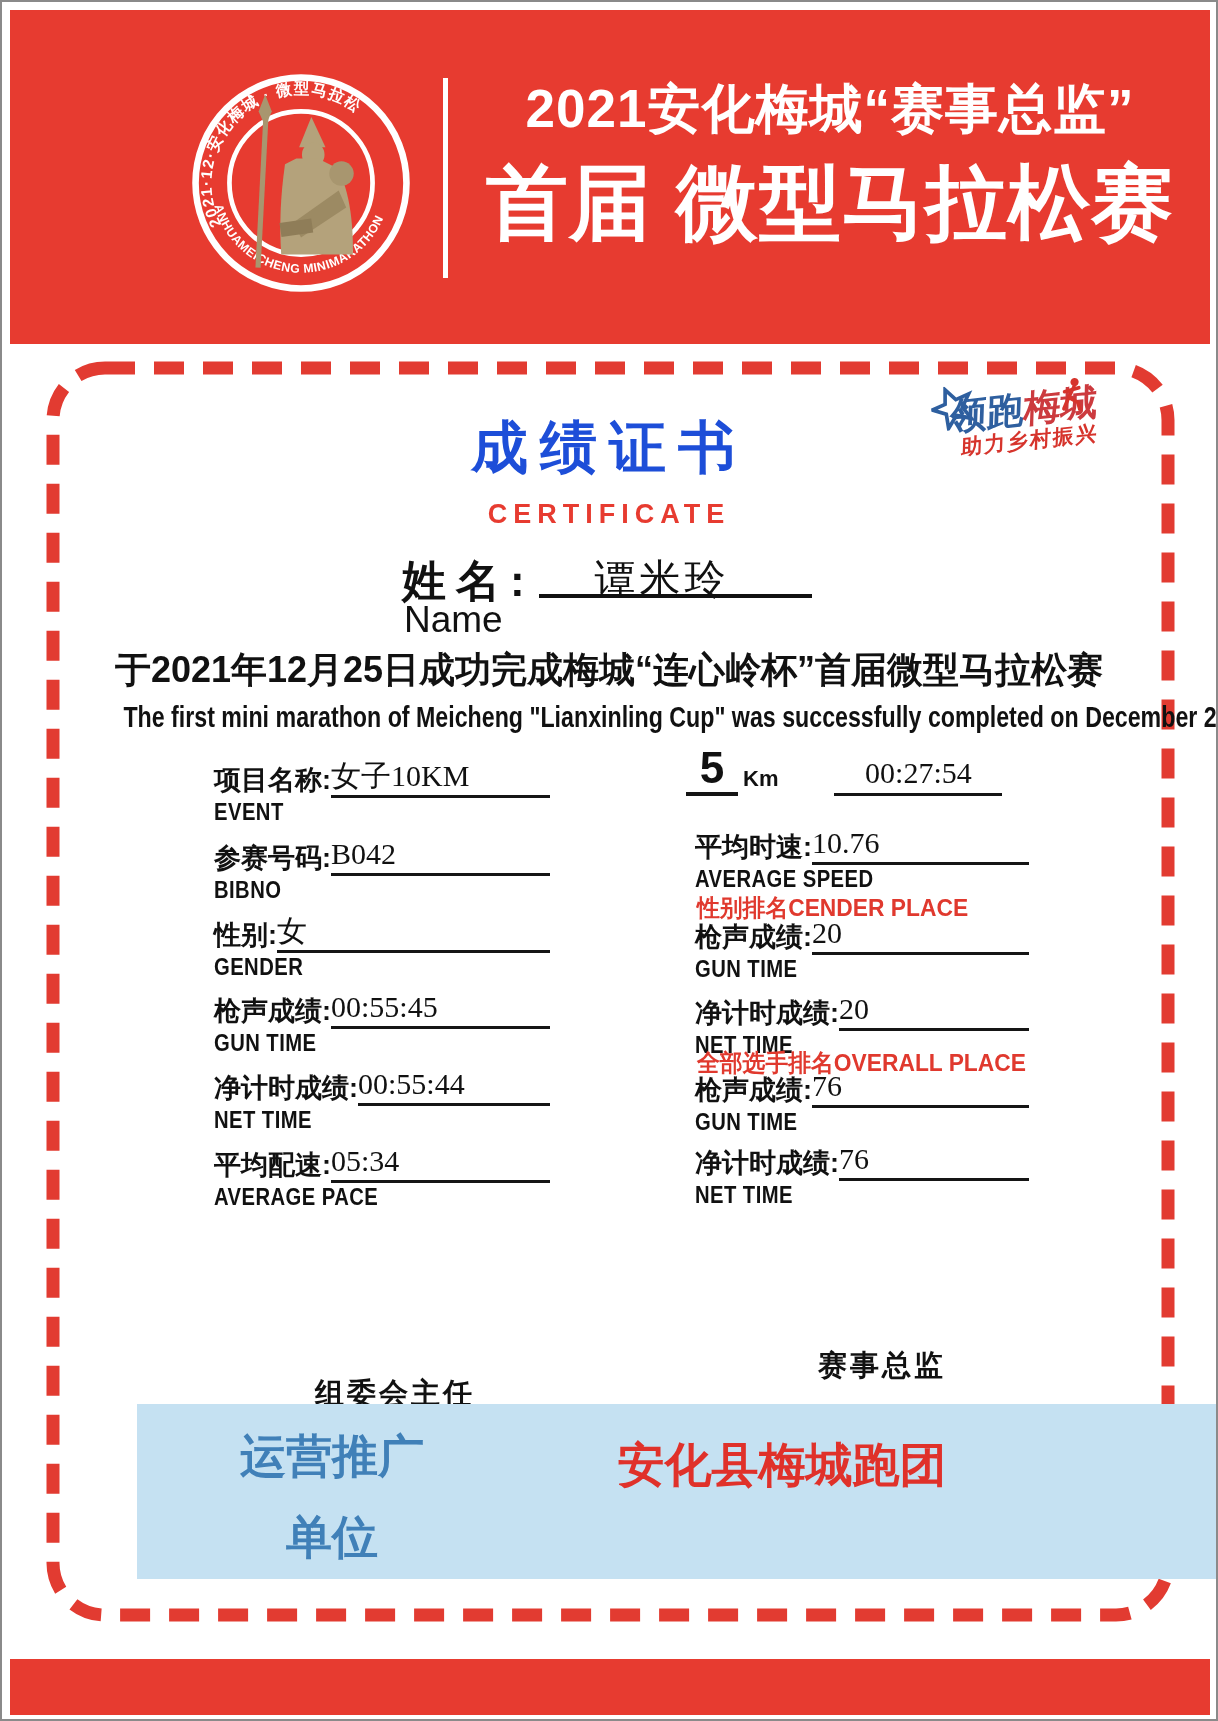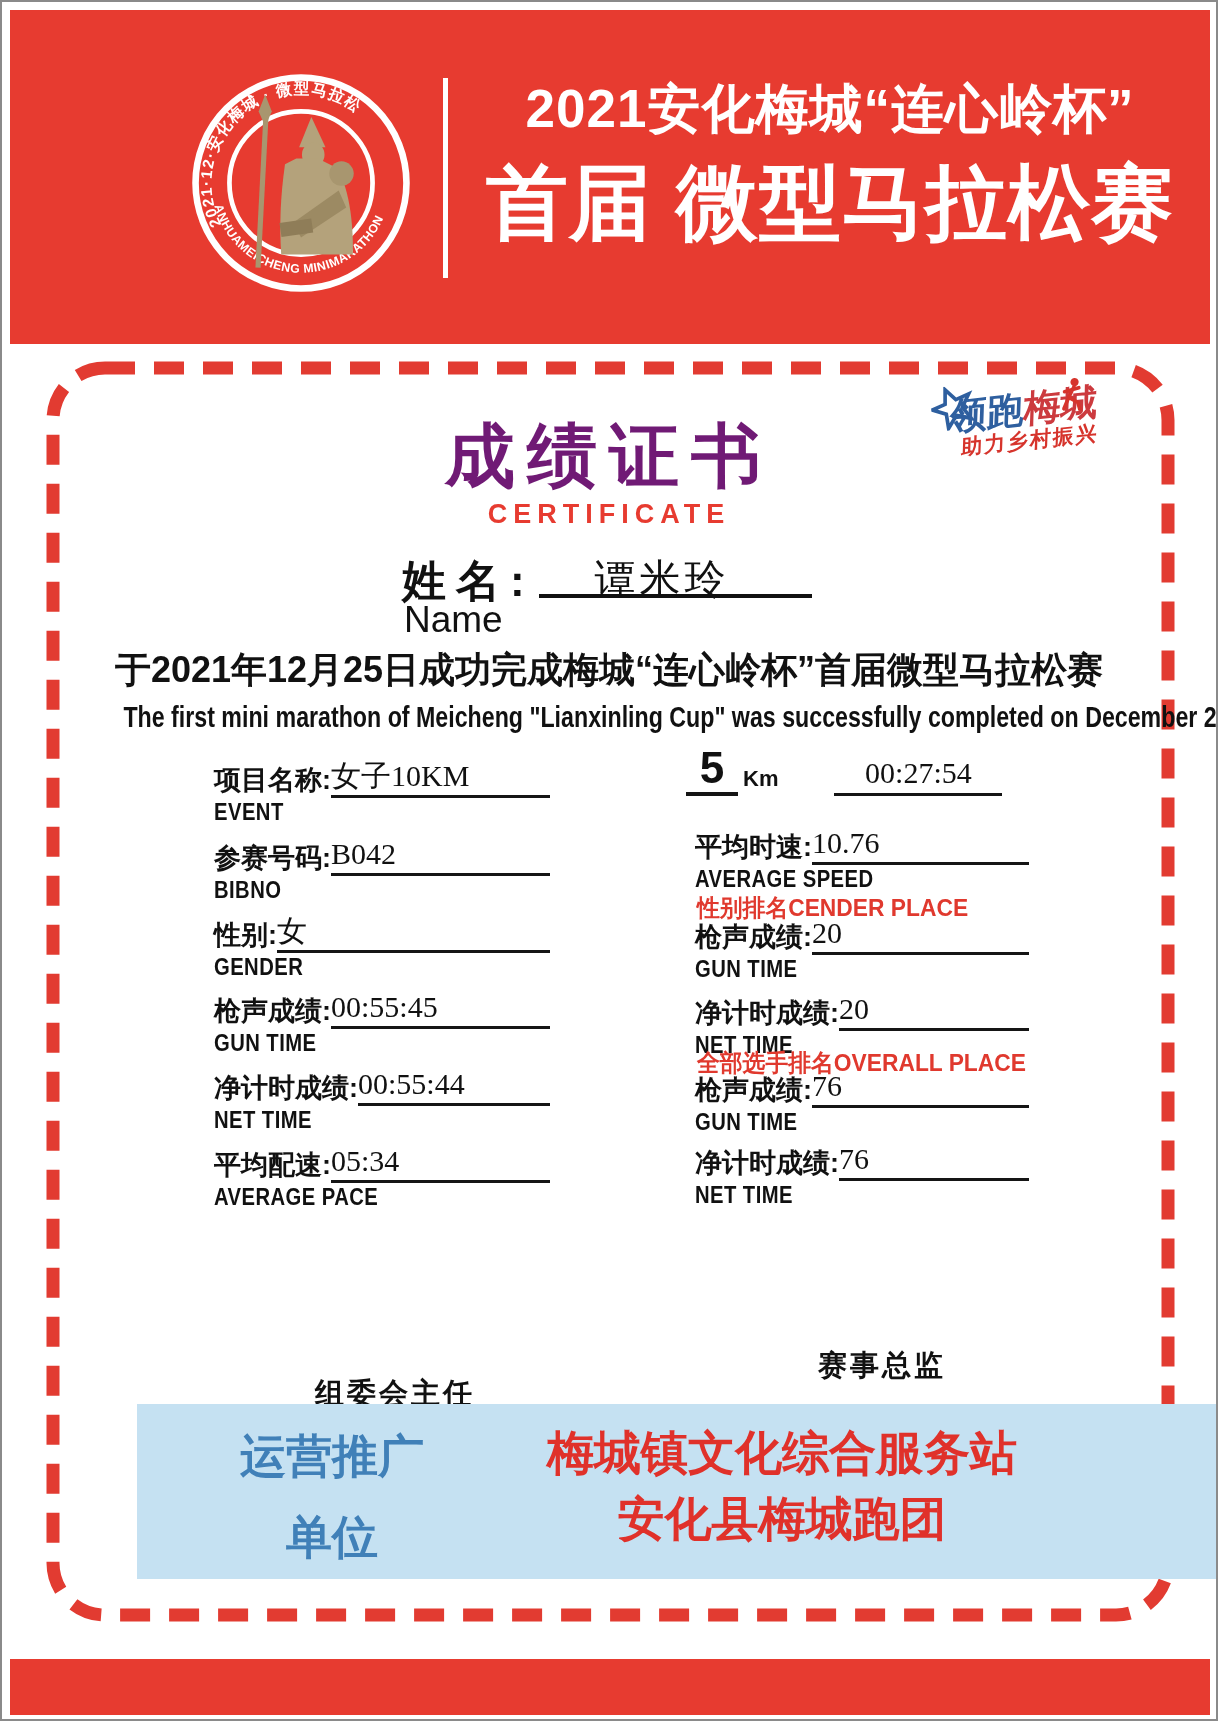--- a/index.html
+++ b/index.html
@@ -12,21 +12,21 @@
   .header{position:absolute;left:8px;top:8px;width:1200px;height:334px;background:#e73b30;}
   .logo{position:absolute;left:178px;top:60px;width:226px;height:226px;}
   .divider{position:absolute;left:433px;top:68px;width:5px;height:200px;background:#ffffff;}
   .titles{position:absolute;left:450px;top:70px;width:740px;text-align:center;color:#ffffff;}
   .title-line1{font-size:53px;font-weight:bold;letter-spacing:1px;line-height:1.1;white-space:nowrap;}
   .title-line2{font-size:82px;font-weight:bold;letter-spacing:1px;line-height:1.05;margin-top:22px;white-space:nowrap;}
   
   .border-svg{position:absolute;left:0;top:0;width:1218px;height:1721px;pointer-events:none;}
   
   .cert-title{position:absolute;left:0;right:0;top:408px;text-align:center;
-    color:#701a75;font-size:70px;font-weight:900;letter-spacing:12px;}
+    color:#1d4ed8;font-size:57px;font-weight:900;letter-spacing:12px;}
   .cert-sub{position:absolute;left:0;right:0;top:497px;text-align:center;
     color:#e73b30;font-size:27px;font-weight:bold;letter-spacing:6px;}
   
   .badge{position:absolute;left:890px;top:362px;width:200px;height:100px;transform:rotate(-6deg);}
   .badge-star{position:absolute;left:40px;top:18px;}
   .badge-line1{position:absolute;left:58px;top:24px;font-size:37px;font-weight:bold;
     transform:skewX(-8deg);white-space:nowrap;}
   .badge-line1 .b-blue{color:#2e5f9f;}
   .badge-line1 .b-red{color:#cc3a3e;}
   .badge-runner{position:absolute;left:168px;top:22px;}
@@ -103,21 +103,21 @@
         <ellipse cx="133" cy="90" rx="12" ry="13" fill="#b4a27b"></ellipse>
         <path d="M123 97 L143 97 L133 116 Z" fill="#9c8a63"></path>
         <path d="M103 100 C98 135 97 165 99 196 L175 196 C176 160 170 122 158 104 L138 94 L115 94 Z" fill="#b4a27b"></path>
         <circle cx="163" cy="110" r="13" fill="#a8966f"></circle>
         <path d="M160 128 L112 162 L120 178 L168 146 Z" fill="#9c8a63"></path>
         <rect x="98" y="160" width="34" height="15" fill="#8f7d58" transform="rotate(-8 115 167)"></rect>
       </g>
     </svg>
     <div class="divider"></div>
     <div class="titles">
-      <div class="title-line1">2021安化梅城“连心岭杯”</div>
+      <div class="title-line1">2021安化梅城“赛事总监”</div>
       <div class="title-line2">首届 微型马拉松赛</div>
     </div>
   </div>
 
   <svg class="border-svg">
     <rect x="51" y="366" width="1115" height="1247" rx="52" fill="none" stroke="#e23b31" stroke-width="13" stroke-dasharray="30 19"></rect>
   </svg>
 
   <div class="badge">
     <svg class="badge-star" width="44" height="44" viewBox="-30 -30 60 60">
@@ -235,20 +235,19 @@
 
   <div class="sig sig-left">组委会主任</div>
   <div class="sig sig-right">赛事总监</div>
 
   <div class="sponsor">
     <div class="sp-label">
       <div class="l1">运营推广</div>
       <div class="l2">单位</div>
     </div>
     <div class="sp-orgs">
-      <div class="l1">梅城镇文化综合服务站</div>
       <div class="l2">安化县梅城跑团</div>
     </div>
   </div>
 
   <div class="footer"></div>
 
 </div>
 
 </body></html>

